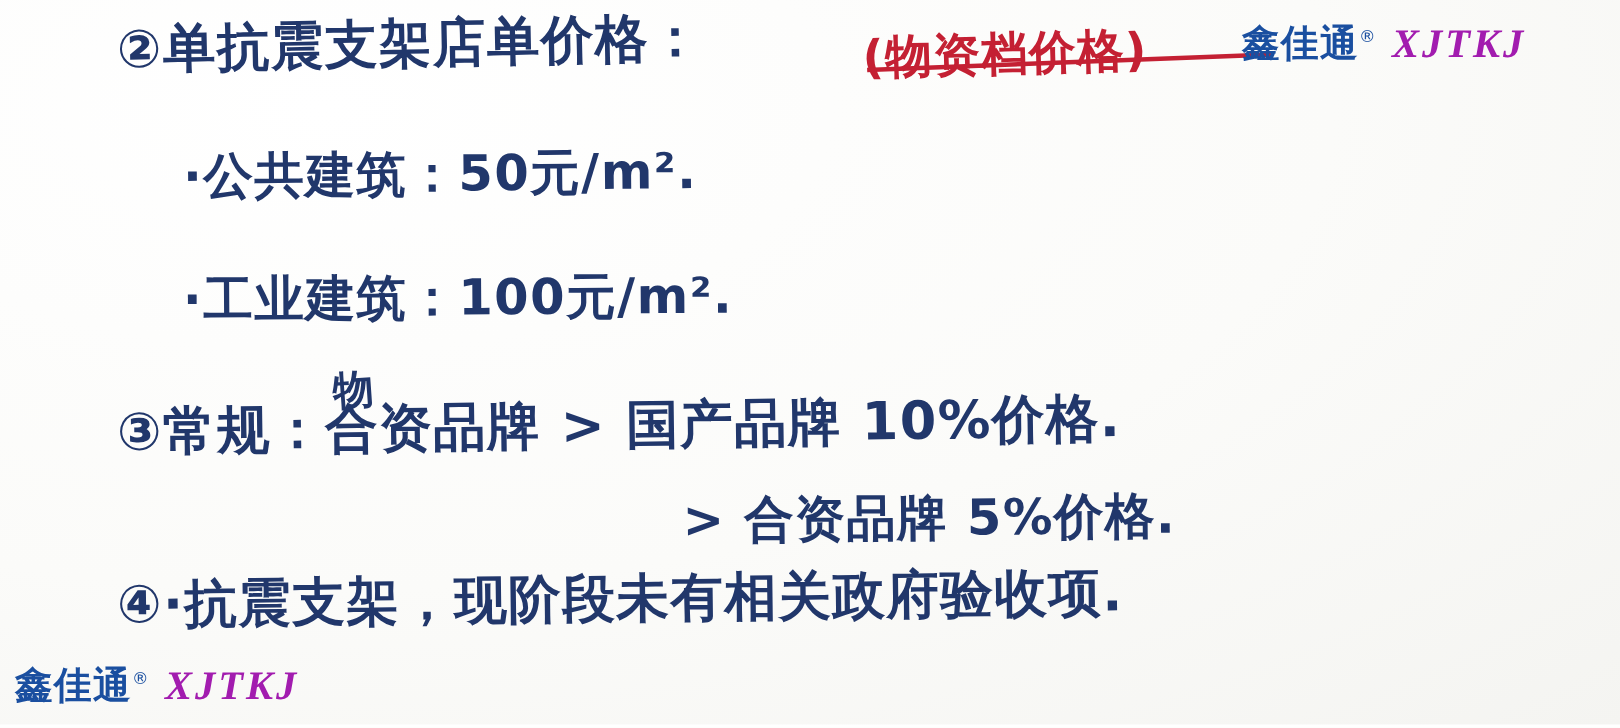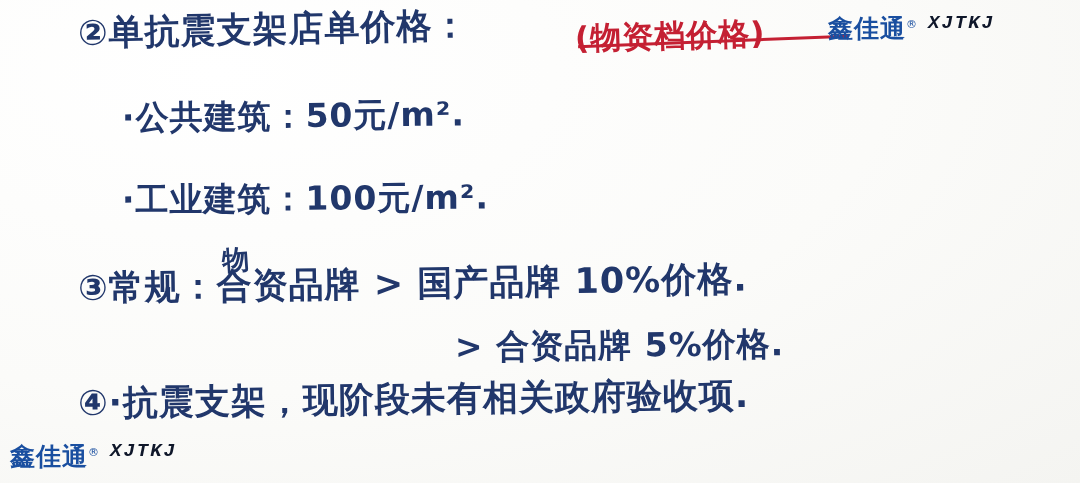--- a/index.html
+++ b/index.html
@@ -82,45 +82,45 @@
   .line6 {
     left: 78px;  top: 380px;
     font-size: 35px;
     transform: rotate(-0.7deg);
   }
 
   
   .logo {
     position: absolute;
     display: flex;
-    align-items: flex-start;
+    align-items: flex-end;
     gap: 10px;
   }
   .logo-tl { left: 828px; top: 12px; }
   .logo-bl { left: 10px;  top: 440px; }
 
   .logo-cn {
     font-family: "DejaVu Sans", sans-serif;
     font-weight: 700;
     font-size: 25px;
     color: #1a4fa0;
     letter-spacing: 1px;
     position: relative;
   }
   .logo-cn .reg {
     font-size: 11px;
     vertical-align: super;
     font-weight: 400;
   }
   .logo-en {
-    font-family: Liberation Mono, monospace;
+    font-family: Liberation Serif, serif;
     font-weight: 700;
     font-style: italic;
-    font-size: 19px;
-    color: #0f172a;
+    font-size: 27px;
+    color: #a21caf;
     letter-spacing: 2px;
   }
   .divider-bottom {
     position: absolute;
     left: 0; right: 0; bottom: 0;
     height: 2px;
     background: #ffffff;
   }
 </style>
 </head>

